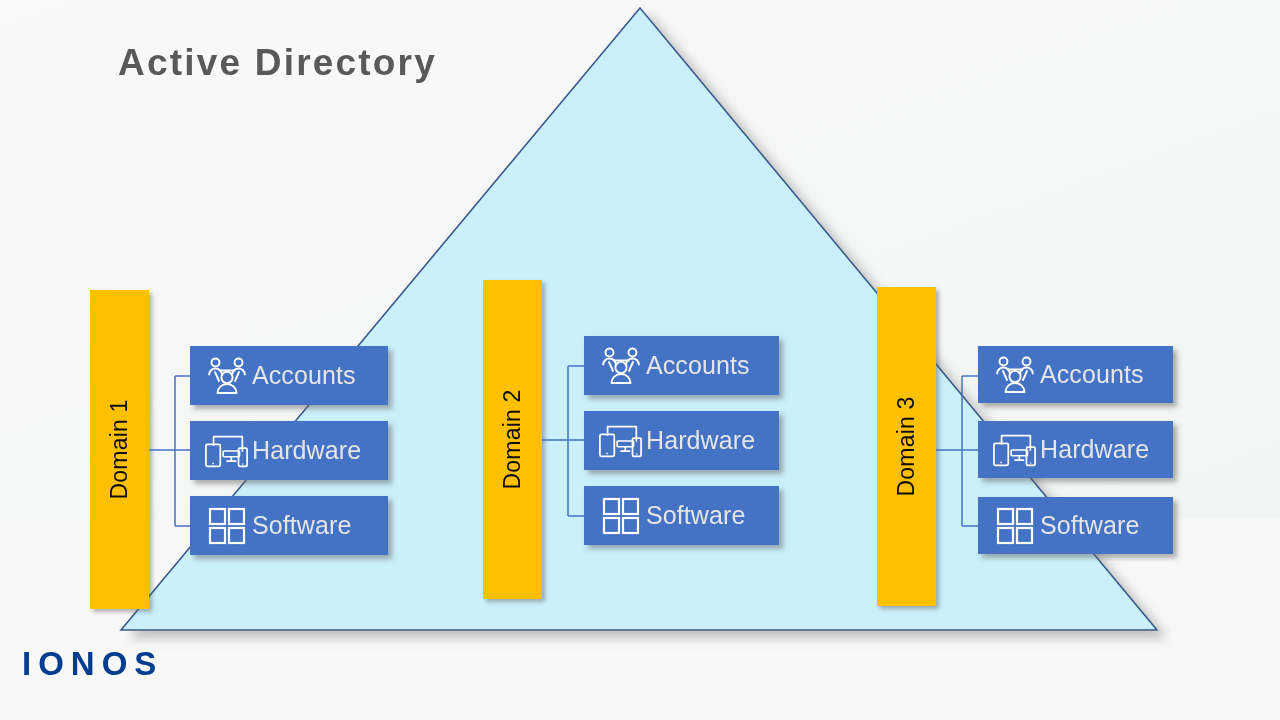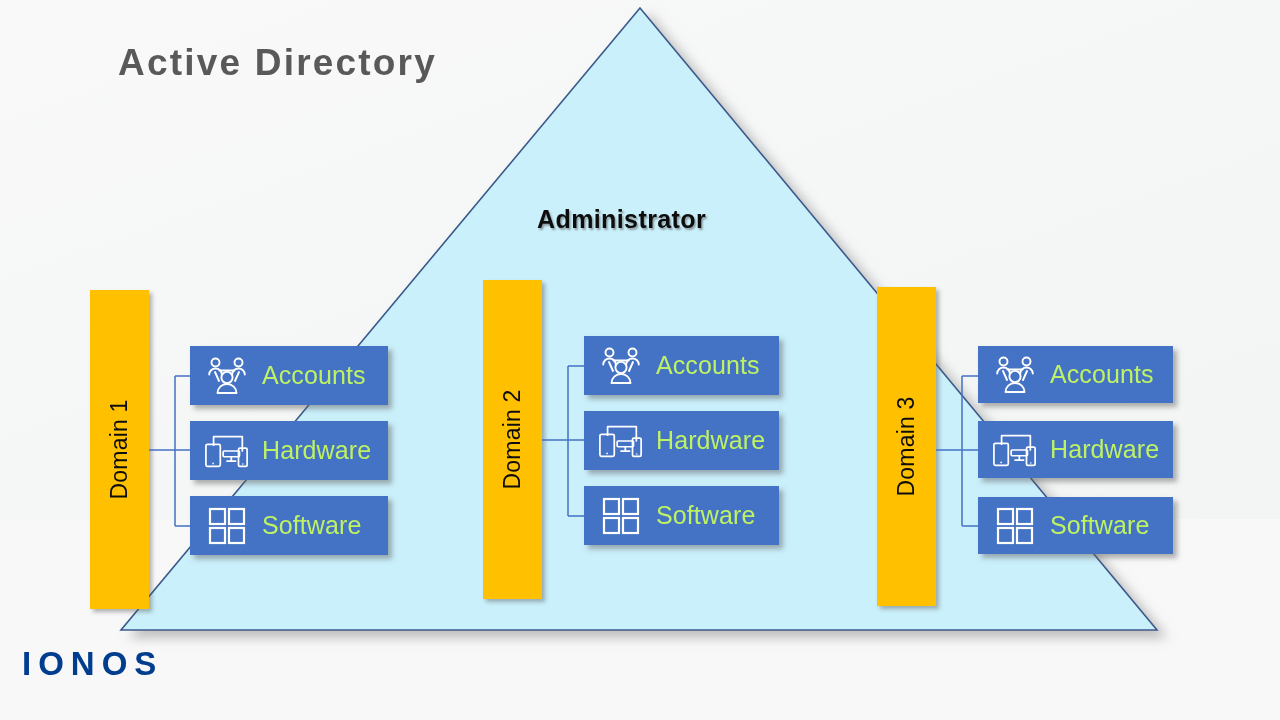--- a/index.html
+++ b/index.html
@@ -93,22 +93,22 @@
   }
   .node-icon {
     flex: 0 0 auto;
     width: 46px;
     height: 44px;
     display: flex;
     align-items: center;
     justify-content: center;
   }
   .node-label {
-    margin-left: 12px;
-    color: #bef264;
+    margin-left: 2px;
+    color: #e5e5e5;
     font-size: 25px;
     white-space: nowrap;
     letter-spacing: 0.1px;
   }
 
   
   #ionos-logo {
     position: absolute;
     left: 22px;
     top: 645px;
@@ -128,21 +128,20 @@
     <defs>
       <filter id="triShadow" x="-20%" y="-20%" width="150%" height="150%">
         <feDropShadow dx="9" dy="7" stdDeviation="6" flood-color="#8a8a8a" flood-opacity="0.55"></feDropShadow>
       </filter>
     </defs>
     <polygon points="640,8 1157,630 121,630" fill="#caf0fb" stroke="#3b5a8c" stroke-width="1.6" filter="url(#triShadow)"></polygon>
   </svg>
 
   <div id="page-title">Active Directory</div>
 
-  <div id="administrator-label">Administrator</div>
 
   <div class="domain-group" style="left:0px; top:0px; width:1280px; height:720px;">
 
     <div class="domain-bar" style="left:90px; top:290px; width:59px; height:319px;">
       <span class="domain-bar-label">Domain 1</span>
     </div>
 
     <svg class="connector" style="left:149px; top:340px;" width="60" height="200" viewBox="0 0 60 200">
       <path d="M0,110 L26,110 M26,36 L26,186 M26,36 L42,36 M26,110 L42,110 M26,186 L42,186" fill="none" stroke="#4472c4" stroke-width="1.5"></path>
     </svg>

